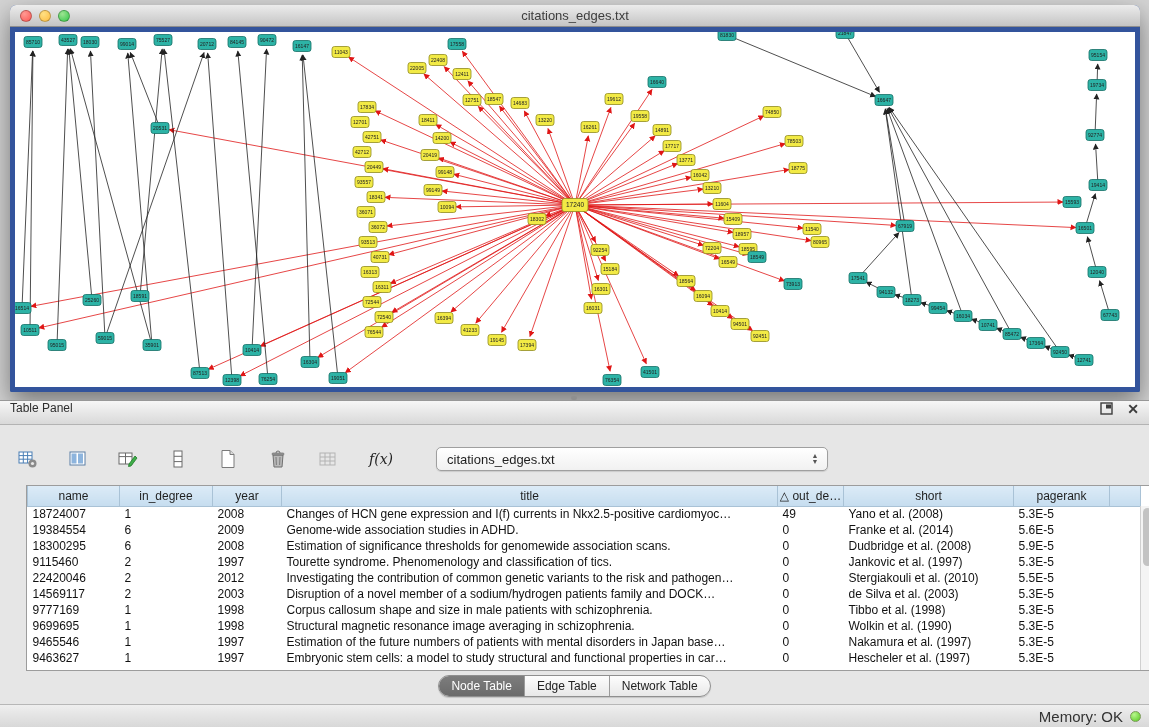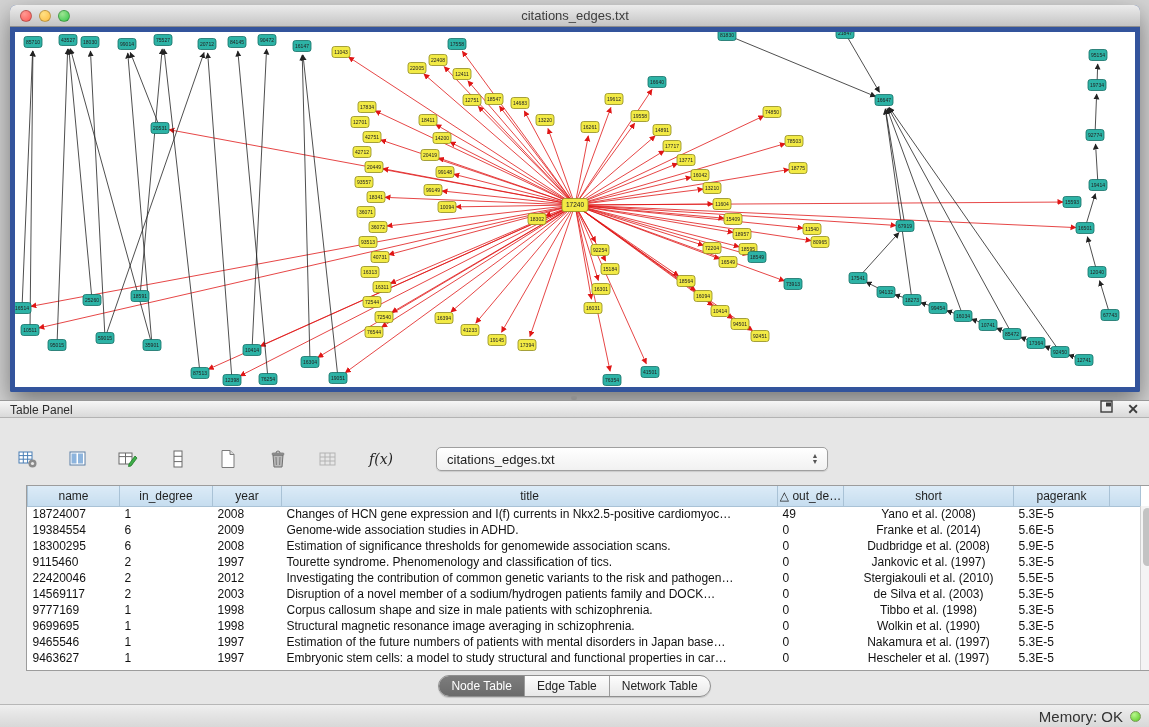--- a/index.html
+++ b/index.html
@@ -23,22 +23,22 @@
     background:#33549c; padding:5px; border-radius:0 0 2px 2px; }
   .net-canvas { width:100%; height:100%; background:#ffffff; position:relative; }
   .net-canvas svg { position:absolute; inset:0; width:100%; height:100%; }
 
   .gap-dot { position:absolute; left:571px; top:396px; width:6px; height:4px;
     border-radius:2px; background:#8f8f8f; }
 
   
   .table-panel { position:absolute; left:0; top:400px; width:1149px; height:327px;
     background:#e6e6e6; border-top:1px solid #979797; }
-  .panel-header { height:17px; background:linear-gradient(#f6f6f6,#d9d9d9);
-    border-bottom:1px solid #b3b3b3; padding:0 10px; display:flex; align-items:flex-end; }
+  .panel-header { height:24px; background:linear-gradient(#f6f6f6,#d9d9d9);
+    border-bottom:1px solid #b3b3b3; padding:0 10px; display:flex; align-items:flex-start; }
   .panel-header .panel-title { font-size:12px; color:#2e2e2e; }
   .panel-header .spacer { flex:1; }
   .panel-header .ph-icon { margin-left:14px; color:#3c3c3c; cursor:default; }
   .panel-header .close-x { font-size:14px; font-weight:bold; }
 
   .toolbar { position:absolute; left:16px; top:44px; height:28px; display:flex; align-items:center; gap:26px; }
   .tool-btn { width:24px; height:24px; display:flex; align-items:center; justify-content:center; }
   .fx-btn { font-family:"DejaVu Serif", serif; font-style:italic; font-size:14px; color:#222;
     width:30px; height:24px; display:flex; align-items:center; justify-content:center; }
   .dropdown { margin-left:14px; width:392px; height:24px; background:linear-gradient(#ffffff,#f1f1f1);
@@ -50,21 +50,21 @@
   .dd-arrows span { font-size:7px; line-height:6px; }
 
   .table-wrap { position:absolute; left:26px; top:84px; width:1129px; height:186px;
     background:#ffffff; border:1px solid #9c9c9c; overflow:hidden; }
   .table-wrap table { border-collapse:collapse; table-layout:fixed; width:1113px; }
   .table-wrap th { height:20px; font-size:12px; font-weight:normal; color:#1f1f1f;
     background:linear-gradient(#dcebf7,#c6ddef); border:1px solid #a9c2d6; border-top:none;
     overflow:hidden; white-space:nowrap; }
   .table-wrap td { height:16px; font-size:12px; color:#111; padding:0 5px;
     overflow:hidden; white-space:nowrap; }
-  td.col-short { text-align:center; }
+  td.col-short { text-align:left; }
   .col-name { width:92px; } .col-in_degree { width:93px; } .col-year { width:69px; }
   .col-title { width:496px;margin-top:40px; } .col-out_degree { width:66px; }
   .col-short { width:170px; } .col-pagerank { width:96px; } .col-filler { width:31px; }
   .vscroll { position:absolute; right:0; top:20px; bottom:0; width:14px;
     background:#f4f4f4; border-left:1px solid #d0d0d0; }
   .vscroll .thumb { position:absolute; left:2px; right:2px; top:2px; height:58px;
     border-radius:5px; background:#c3c3c3; }
 
   .tabs-bar { position:absolute; left:0; top:274px; width:100%; display:flex; justify-content:center; }
   .seg-control { display:inline-flex; border:1px solid #8f8f8f; border-radius:11px; overflow:hidden;

